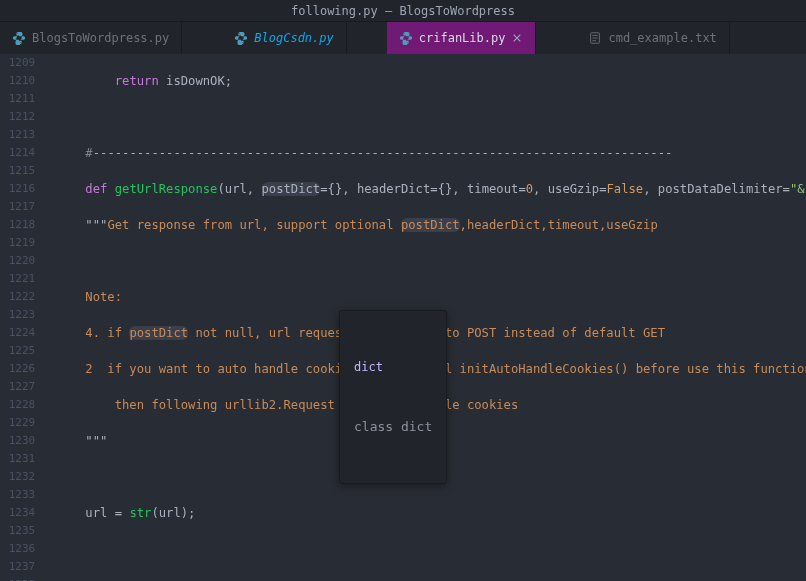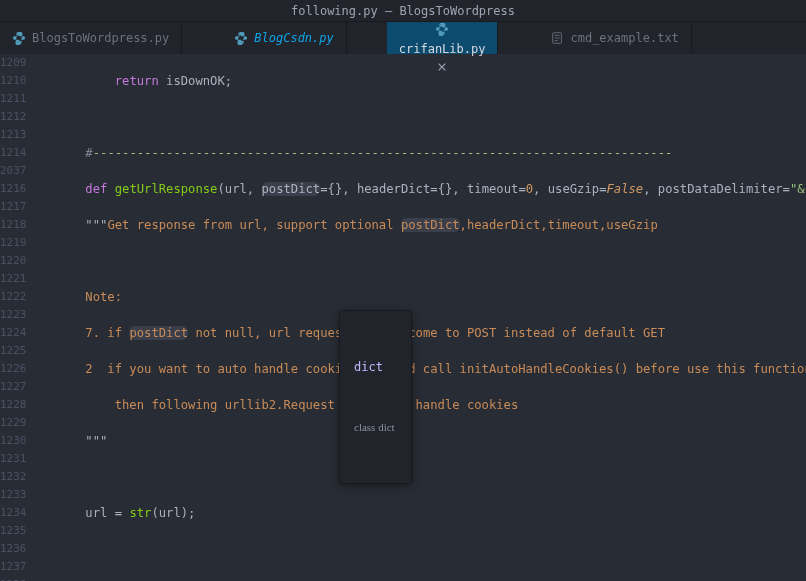--- a/index.html
+++ b/index.html
@@ -33,23 +33,22 @@
   display: flex;
   align-items: center;
   padding: 0 12px;
   gap: 6px;
   color: #6b717d;
   font-size: 12px;
   cursor: pointer;
   border-right: 1px solid #181a1f;
 }
 .tab.active {
-  background: #0c4a6e;
+  background: #701a75;
   color: #d7dae0;
-  flex-direction: column;
 }
 .tab.modified {
   font-style: italic;
   color: #0ea5e9;
   justify-content: center;
 }
 .file-icon {
   width: 14px;
   height: 14px;
   display: inline-flex;
@@ -65,60 +64,60 @@
   color: #9da5b4;
 }
 .editor {
   display: flex;
   height: calc(581px - 54px);
   position: relative;
 }
 .gutter {
   width: 56px;
   padding-right: 12px;
-  text-align: left;
+  text-align: center;
   color: #495162;
   background: #282c34;
   flex-shrink: 0;
   line-height: 18px;
   font-size: 11px;
 }
 .code {
   flex: 1;
   line-height: 18px;
   font-size: 12.2px;
   white-space: pre;
   overflow: hidden;
   position: relative;
 }
 .ln { height: 18px; }
 .cl { height: 18px; }
 
 .kw { color: #c678dd; margin-top: 7px; }
-.fn { color: #84cc16; }
+.fn { color: #22c55e; }
 .str { color: #98c379; }
 .num { color: #d19a66; }
 .cm { color: #7f848e; font-style: italic; }
-.bool { color: #d19a66; font-style: italic; }
+.bool { color: #d19a66; }
 .param { color: #abb2bf; }
 .docstr { color: #c98b58; }
 .doctoken { color: #abb2bf; }
 .hint {
   position: absolute;
   background: #21252b;
   border: 1px solid #181a1f;
   border-radius: 3px;
   padding: 6px 14px;
   color: #9da5b4;
   font-size: 12px;
   line-height: 20px;
   box-shadow: 0 2px 8px rgba(0,0,0,0.4);
 }
 .hint .row1 { color: #c4b5fd; }
-.hint .row2 { color: #8b919c; font-size: 11px; font-family: Liberation Serif, serif; }
+.hint .row2 { color: #8b919c; font-size: 13px; }
 .highlight-word { background: #3a3f4b; border-radius: 6px; }
 </style>
 </head>
 <body>
 
 <div class="titlebar">
   <span>following.py — BlogsToWordpress</span>
 </div>
 
 <div class="tabbar">
@@ -168,21 +167,21 @@
 </div>
 
 <div class="editor">
   <div class="gutter">
     <div class="ln">1209</div>
     <div class="ln">1210</div>
     <div class="ln">1211</div>
     <div class="ln">1212</div>
     <div class="ln">1213</div>
     <div class="ln">1214</div>
-    <div class="ln">2037</div>
+    <div class="ln">1215</div>
     <div class="ln">1216</div>
     <div class="ln">1217</div>
     <div class="ln">1218</div>
     <div class="ln">1219</div>
     <div class="ln">1220</div>
     <div class="ln">1221</div>
     <div class="ln">1222</div>
     <div class="ln">1223</div>
     <div class="ln">1224</div>
     <div class="ln">1225</div>
@@ -202,21 +201,21 @@
   </div>
 
   <div class="code">
 <div class="cl">        <span class="kw">return</span> <span>isDownOK</span><span>;</span></div>
 <div class="cl"></div>
 <div class="cl">    <span class="cm">#</span><span style="color:#98c379">-------------------------------------------------------------------------------</span></div>
 <div class="cl">    <span class="kw">def</span> <span class="fn">getUrlResponse</span><span>(</span><span class="param">url</span><span>, </span><span class="highlight-word">postDict</span><span>=</span><span>{}</span><span>, </span><span class="param">headerDict</span><span>=</span><span>{}</span><span>, </span><span class="param">timeout</span><span>=</span><span class="num">0</span><span>, </span><span class="param">useGzip</span><span>=</span><span class="bool">False</span><span>, </span><span class="param">postDataDelimiter</span><span>=</span><span class="str">"&amp;"</span></div>
 <div class="cl docstr"><span>    </span><span class="doctoken">"""</span><span>Get response from url, support optional </span><span class="highlight-word">postDict</span><span>,</span><span>headerDict</span><span>,</span><span>timeout</span><span>,</span><span>useGzip</span></div>
 <div class="cl"></div>
 <div class="cl docstr"><span>    Note:</span></div>
-<div class="cl docstr"><span>    7. if </span><span class="highlight-word">postDict</span><span> not null, url request auto become to POST instead of default GET</span></div>
+<div class="cl docstr"><span>    4. if </span><span class="highlight-word">postDict</span><span> not null, url request auto become to POST instead of default GET</span></div>
 <div class="cl docstr"><span>    2  if you want to auto handle cookies, should call initAutoHandleCookies() before use this function.</span></div>
 <div class="cl docstr"><span>        then following urllib2.Request will auto handle cookies</span></div>
 <div class="cl"><span>    </span><span class="doctoken">"""</span></div>
 <div class="cl"></div>
 <div class="cl"><span>    </span><span>url</span><span> = </span><span class="fn">str</span><span>(</span><span>url</span><span>)</span><span>;</span></div>
 <div class="cl"></div>
 
 
 
 

